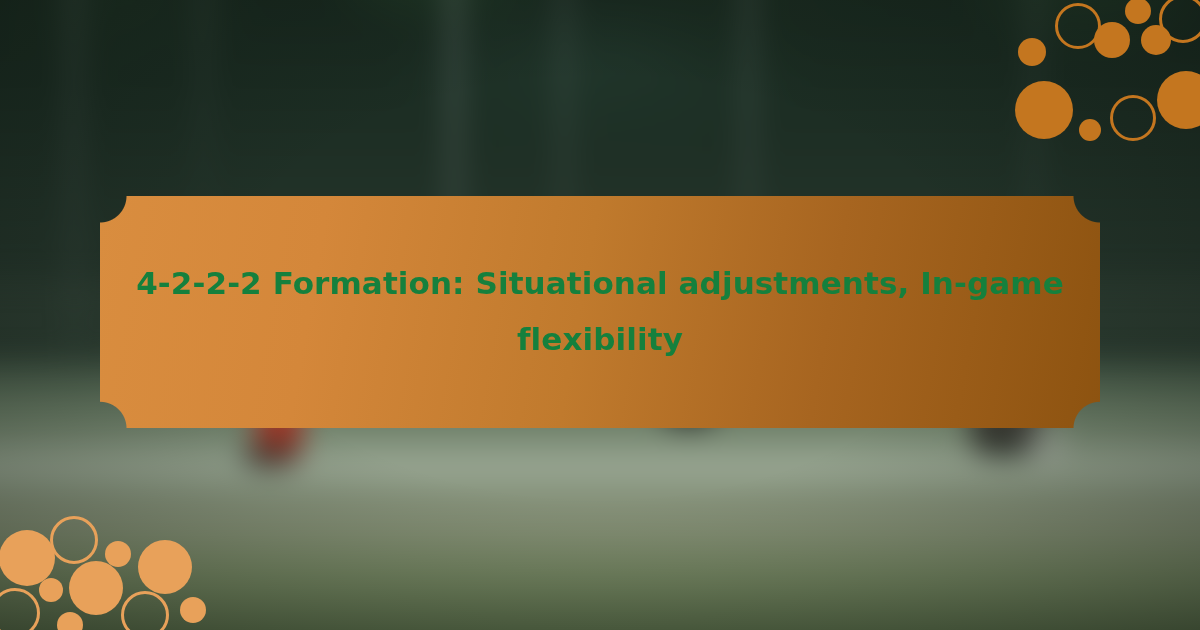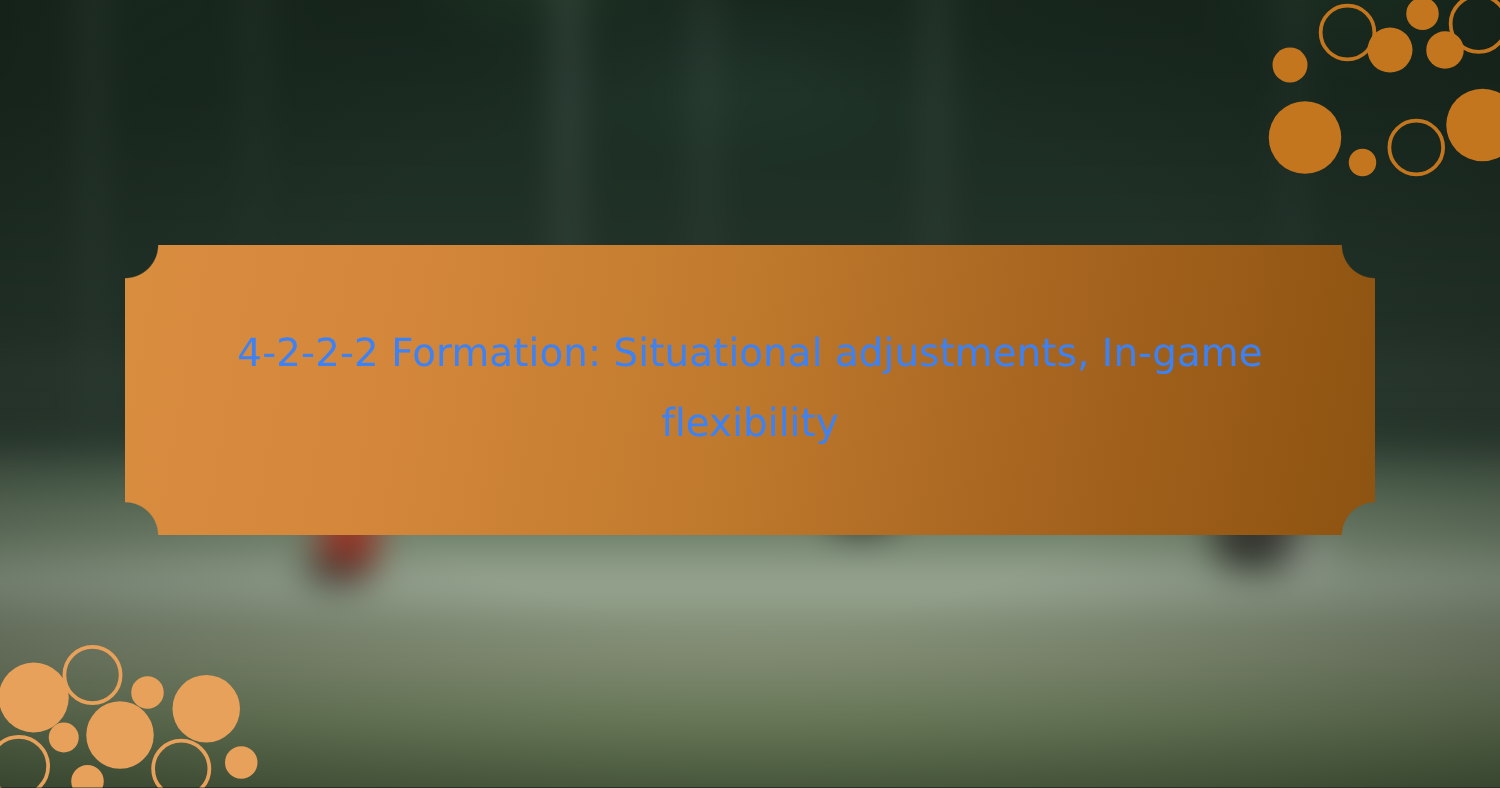--- a/index.html
+++ b/index.html
@@ -155,24 +155,24 @@
   }
   .banner-text {
     position: absolute;
     inset: 0;
     display: flex;
     align-items: center;
     justify-content: center;
     text-align: center;
     padding: 0 32px;
     box-sizing: border-box;
-    color: #3b82f6;
+    color: #15803d;
     font-size: 31px;
     line-height: 1.80;
-    font-weight: 400;
+    font-weight: 700;
     letter-spacing: .1px;
   }
 </style>
 </head>
 <body>
 
 <div class="canvas">
 
   <div class="bg">
     <div class="bg-layer">

